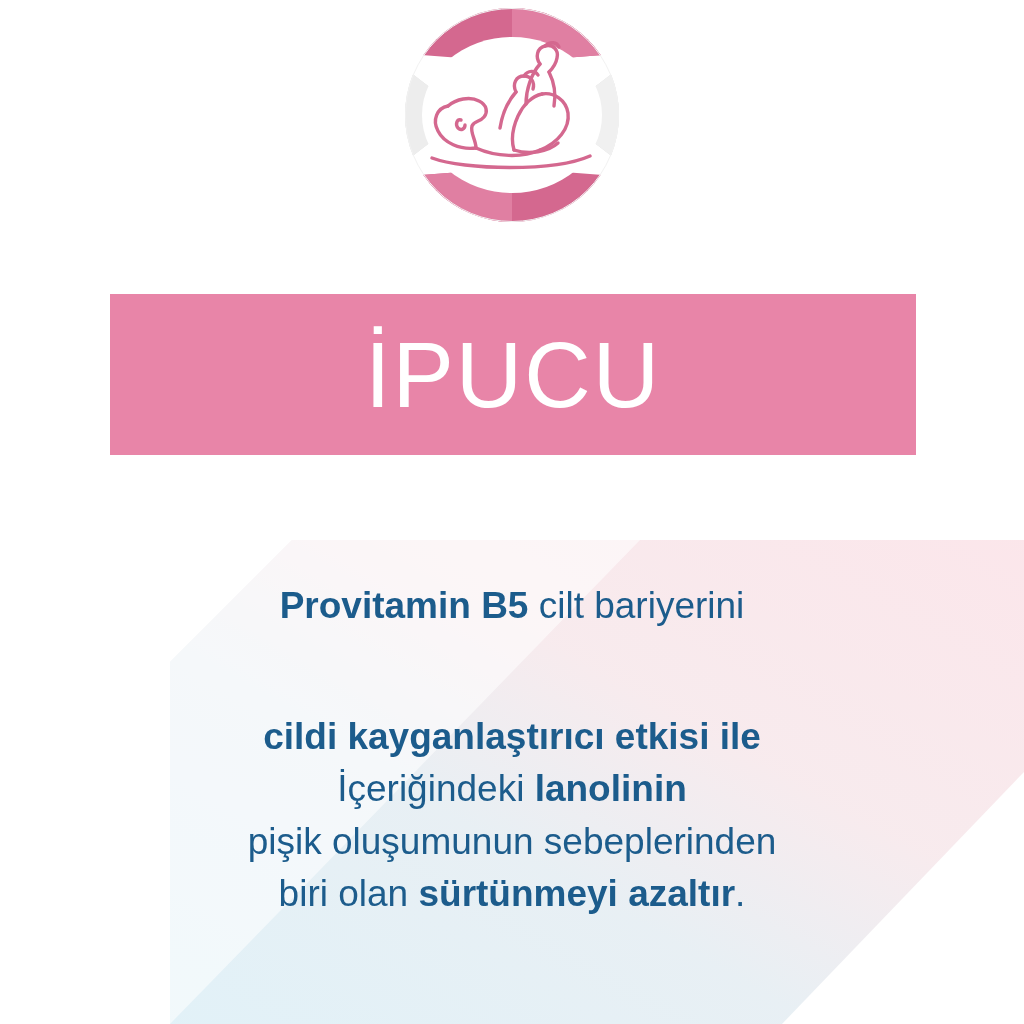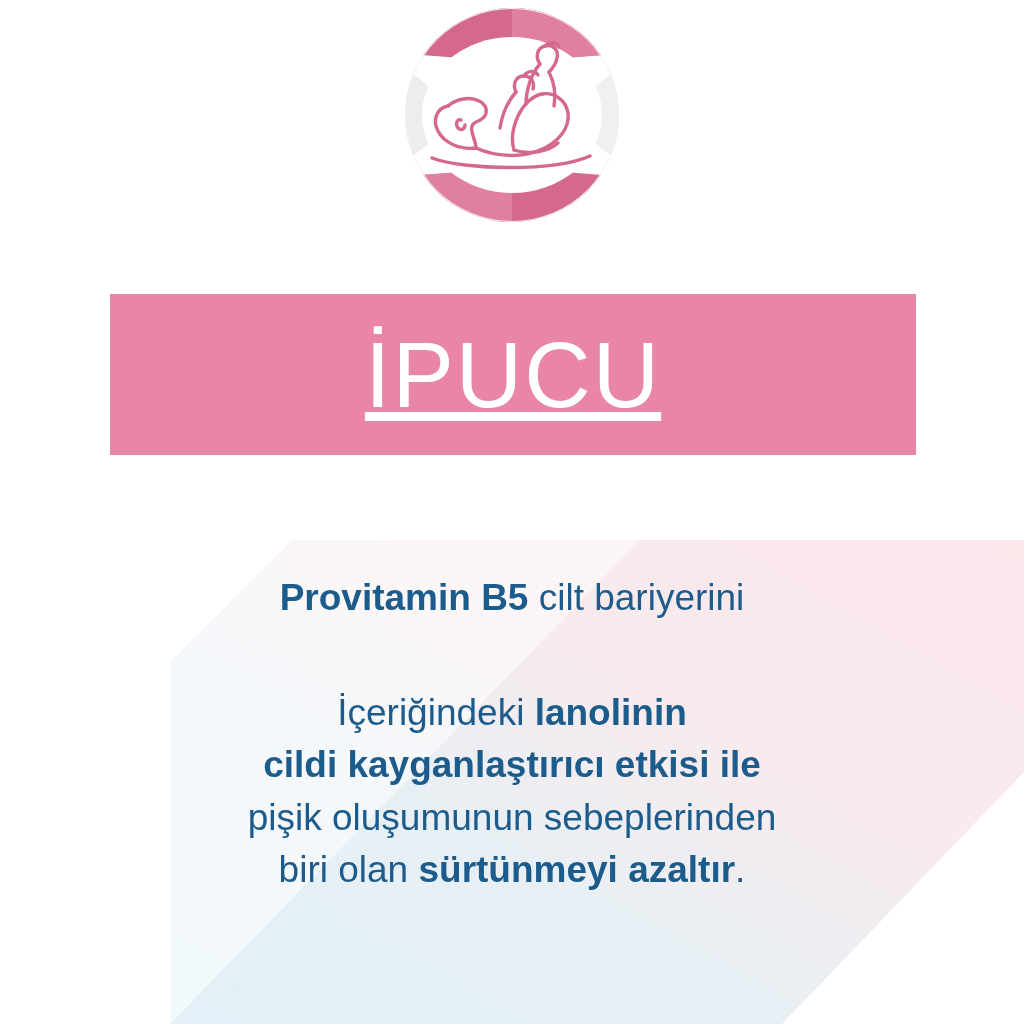--- a/index.html
+++ b/index.html
@@ -42,21 +42,20 @@
     box-sizing: border-box;
   }
   .banner-title {
     color: #ffffff;
     font-family: "Liberation Sans", sans-serif;
     font-size: 92px;
     font-weight: 400;
     letter-spacing: 2px;
     line-height: 1;
     white-space: nowrap;
-    text-decoration: underline;
     -webkit-font-smoothing: antialiased;
   }
 
   
   .watermark {
     position: absolute;
     left: 0;
     top: 540px;
     width: 1024px;
     height: 484px;
@@ -70,21 +69,21 @@
     left: 112px;
     top: 572px;
     width: 800px;
     text-align: center;
     color: #1c5c8c;
     font-family: "Liberation Sans", sans-serif;
     font-size: 37px;
     line-height: 1.42;
     font-weight: 400;
   }
-  .copy p { margin: 0; }
+  .copy p { margin: 8px; }
   .copy .para-gap { height: 62px; }
   .copy b { font-weight: 700; }
   .copy .line { display: block; }
 </style>
 </head>
 <body>
 
 <div class="page">
 
   <div class="logo-wrap">
@@ -173,21 +172,21 @@
 
   <div class="copy">
 
     <p>
       <span class="line"><b>Provitamin B5</b><span> cilt bariyerini</span></span>
     </p>
 
     <div class="para-gap"></div>
 
     <p>
+      <span class="line"><b>cildi kayganlaştırıcı etkisi ile</b></span>
       <span class="line"><span>İçeriğindeki </span><b>lanolinin</b></span>
-      <span class="line"><b>cildi kayganlaştırıcı etkisi ile</b></span>
       <span class="line">pişik oluşumunun sebeplerinden</span>
       <span class="line"><span>biri olan </span><b>sürtünmeyi azaltır</b><span>.</span></span>
     </p>
 
   </div>
 
 </div>
 
 </body></html>

